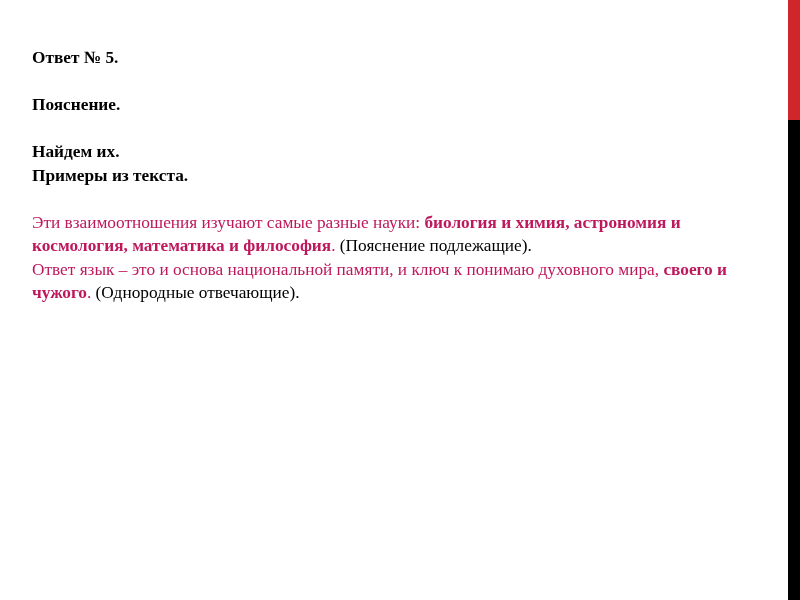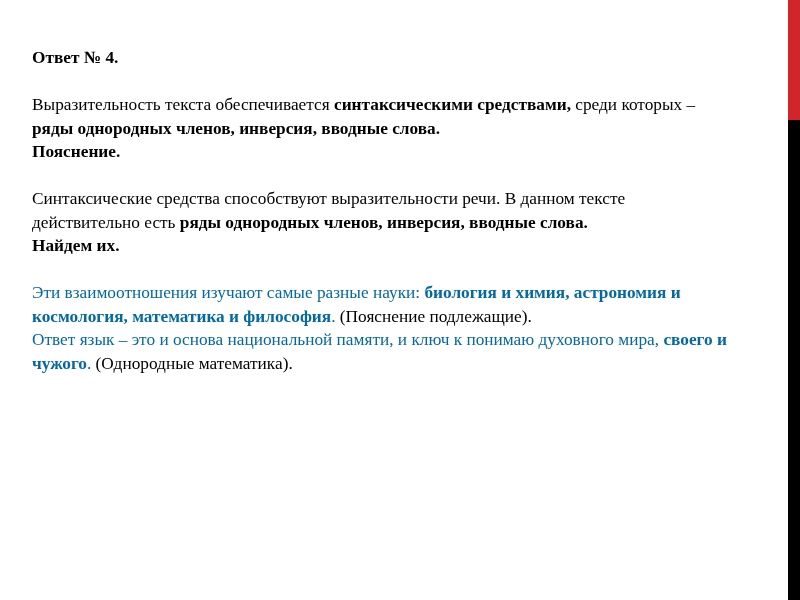--- a/index.html
+++ b/index.html
@@ -11,40 +11,35 @@
     }
     .stripe-red { position: absolute; left: 788px; top: 0; width: 12px; height: 120px; background: #d0262b; }
     .stripe-black { position: absolute; left: 788px; top: 120px; width: 12px; height: 480px; background: #000; }
     .content {
       position: absolute; left: 32px; top: 46px; width: 700px;
       font-size: 17.3px; line-height: 23.5px;
     }
     .p { margin: 0; }
     .gap { height: 23.5px; }
     b { font-weight: bold; }
-    .accent { color: #0369a1; }
+    .accent { color: #be185d; }
   </style>
 </head>
 <body>
 
 <div class="stripe-red"></div>
 <div class="stripe-black"></div>
 
 <div class="content">
-  <p class="p"><b>Ответ № 4.</b></p>
+  <p class="p"><b>Ответ № 5.</b></p>
   <div class="gap"></div>
-  <p class="p">
-    <span>Выразительность текста обеспечивается </span><b>синтаксическими средствами,</b><span> среди которых – </span><b>ряды однородных членов, инверсия, вводные слова.</b>
-  </p>
   <p class="p"><b>Пояснение.</b></p>
   <div class="gap"></div>
-  <p class="p">
-    <span>Синтаксические средства способствуют выразительности речи. В данном тексте действительно есть </span><b>ряды однородных членов, инверсия, вводные слова.</b>
-  </p>
   <p class="p"><b>Найдем их.</b></p>
+  <p class="p"><b>Примеры из текста.</b></p>
   <div class="gap"></div>
   <p class="p">
     <span class="accent">Эти взаимоотношения изучают самые разные науки: </span><b class="accent">биология и химия, астрономия и космология, математика и философия</b><span class="accent">.</span><span> (Пояснение подлежащие).</span>
   </p>
   <p class="p">
-    <span class="accent">Ответ язык – это и основа национальной памяти, и ключ к понимаю духовного мира, </span><b class="accent">своего и чужого</b><span class="accent">.</span><span> (Однородные математика).</span>
+    <span class="accent">Ответ язык – это и основа национальной памяти, и ключ к понимаю духовного мира, </span><b class="accent">своего и чужого</b><span class="accent">.</span><span> (Однородные отвечающие).</span>
   </p>
 </div>
 
 </body></html>

